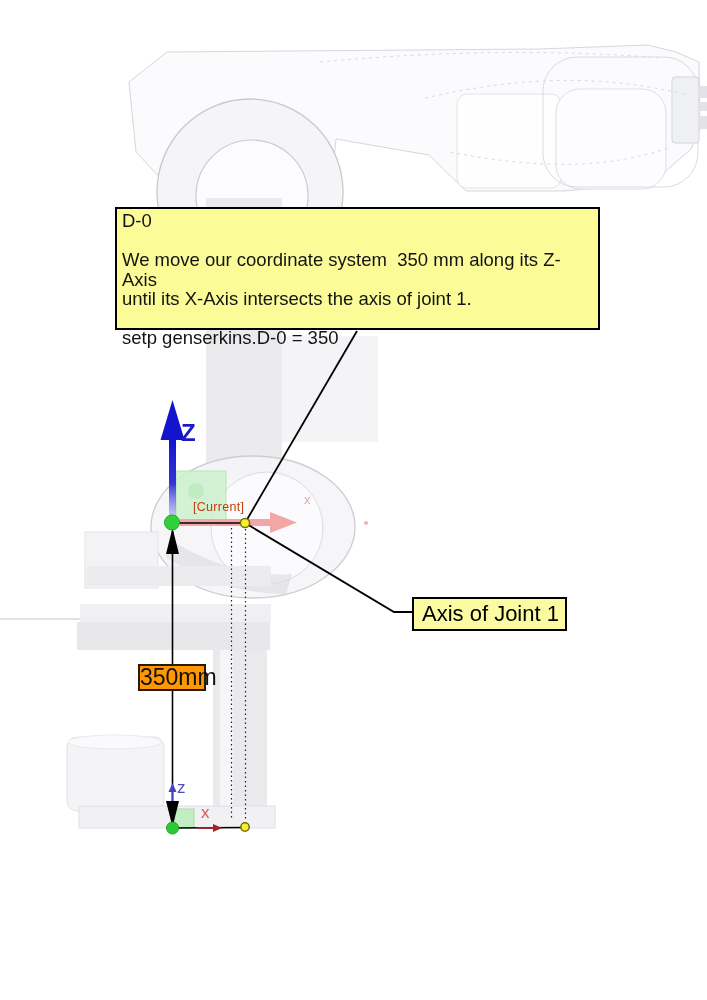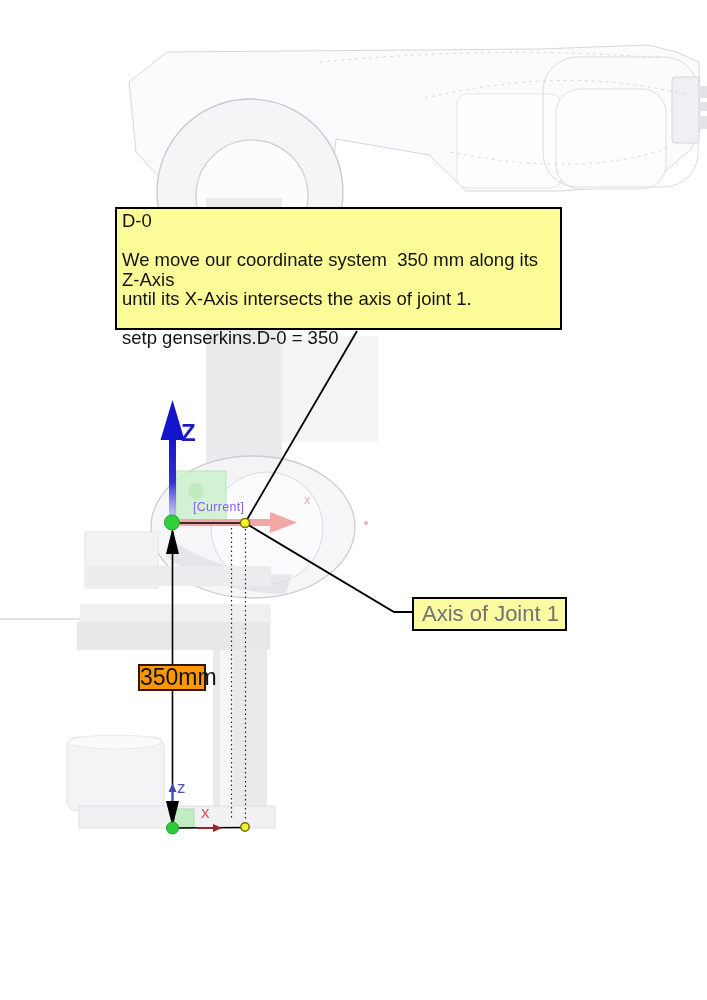--- a/index.html
+++ b/index.html
@@ -3,35 +3,35 @@
 <meta charset="utf-8">
 <style>
   html,body{margin:0;padding:0;background:#fff;}
   .stage{
     position:relative;width:707px;height:1000px;background:#ffffff;overflow:hidden;
     font-family:"Liberation Sans","DejaVu Sans",sans-serif;
   }
   .stage svg{position:absolute;left:0;top:0;}
   .label{position:absolute;z-index:2;color:#000;}
   .note-box{
-    left:115px;top:207px;width:447px;height:123px;box-sizing:border-box;
+    left:115px;top:207px;width:485px;height:123px;box-sizing:border-box;
     background:#fbfb97;border:2px solid #000;padding:2px 5px;
     font-size:18.5px;line-height:19.5px;white-space:pre-wrap;color:#141414;
   }
   .joint-box{
     left:412px;top:597px;width:155px;height:34px;box-sizing:border-box;
     background:#fbfba1;border:2px solid #000;padding-left:8px;
-    font-size:22px;line-height:29px;color:#737373;
+    font-size:22px;line-height:29px;color:#000000;
   }
   .dim-box{
     left:138px;top:664px;width:68px;height:27px;box-sizing:border-box;
     background:#ff9705;border:2px solid #2b1a00;text-align:center;
     font-size:23px;line-height:22px;color:#101010;
   }
-  .current-label{left:193px;top:500px;font-size:12.5px;color:#8b5cf6;letter-spacing:.3px;text-align:right;}
+  .current-label{left:193px;top:500px;font-size:12.5px;color:#c2410c;letter-spacing:.3px;text-align:right;}
   .z-big{left:181px;top:419px;font-size:24px;font-weight:bold;color:#1b1bc6;}
   .x-faint{left:304px;top:492px;font-size:13px;color:#dfaeae;}
   .z-small{left:177px;top:778px;font-size:17px;color:#5151b7;}
   .x-small{left:201px;top:803px;font-size:17px;color:#d05d5d;}
 </style>
 </head>
 <body>
 
 <div class="stage">
 

